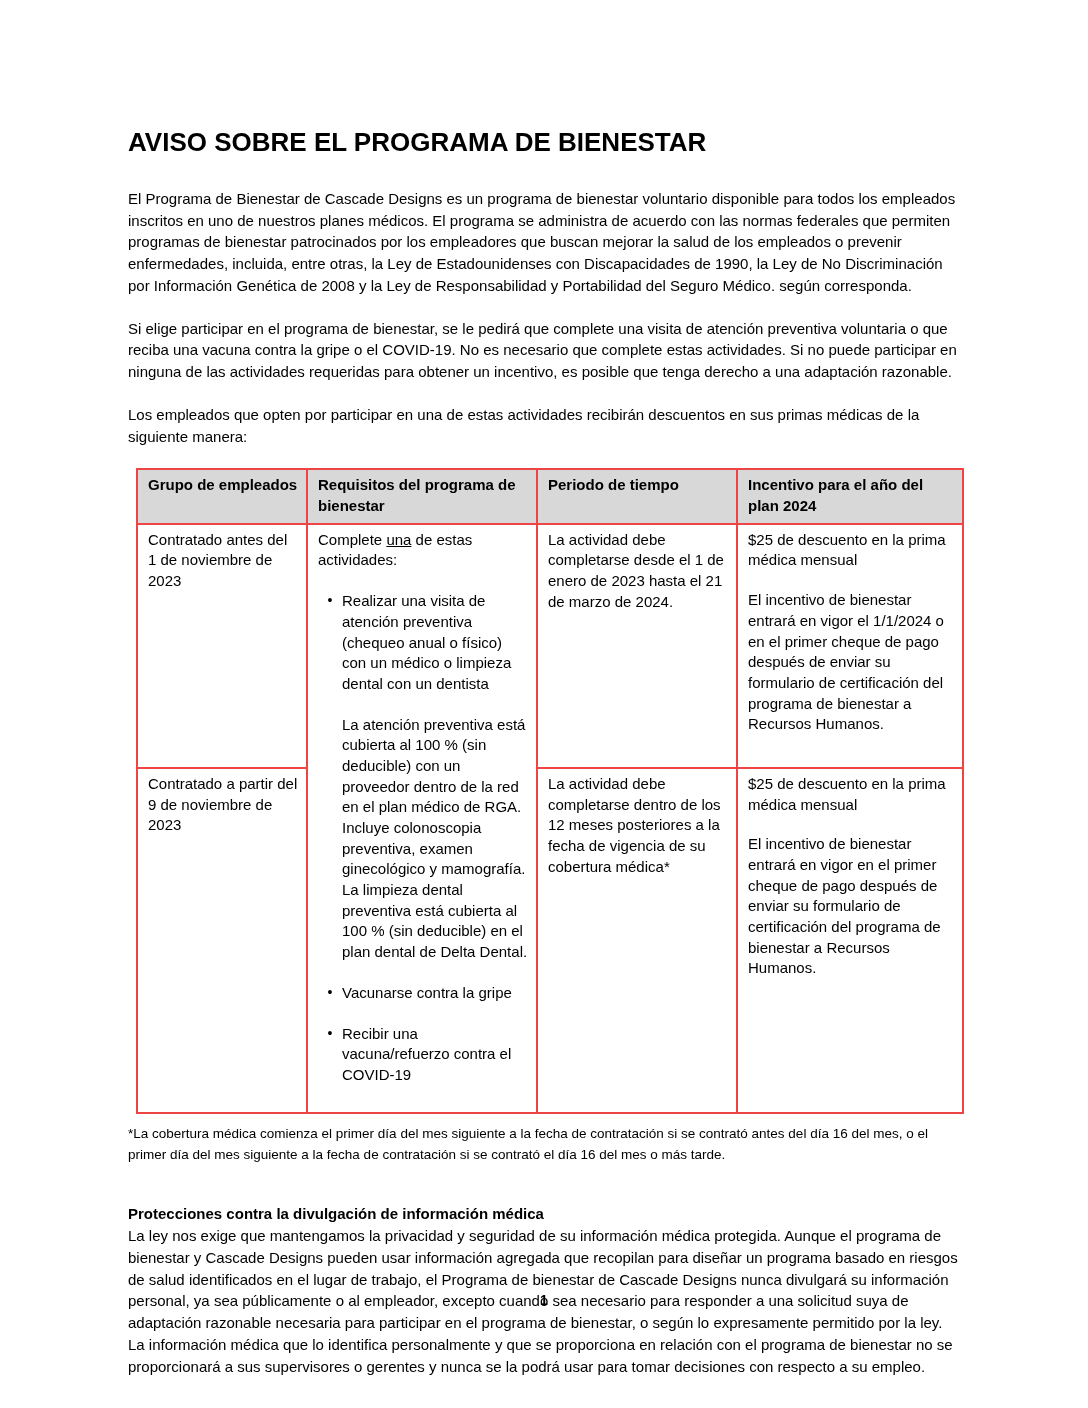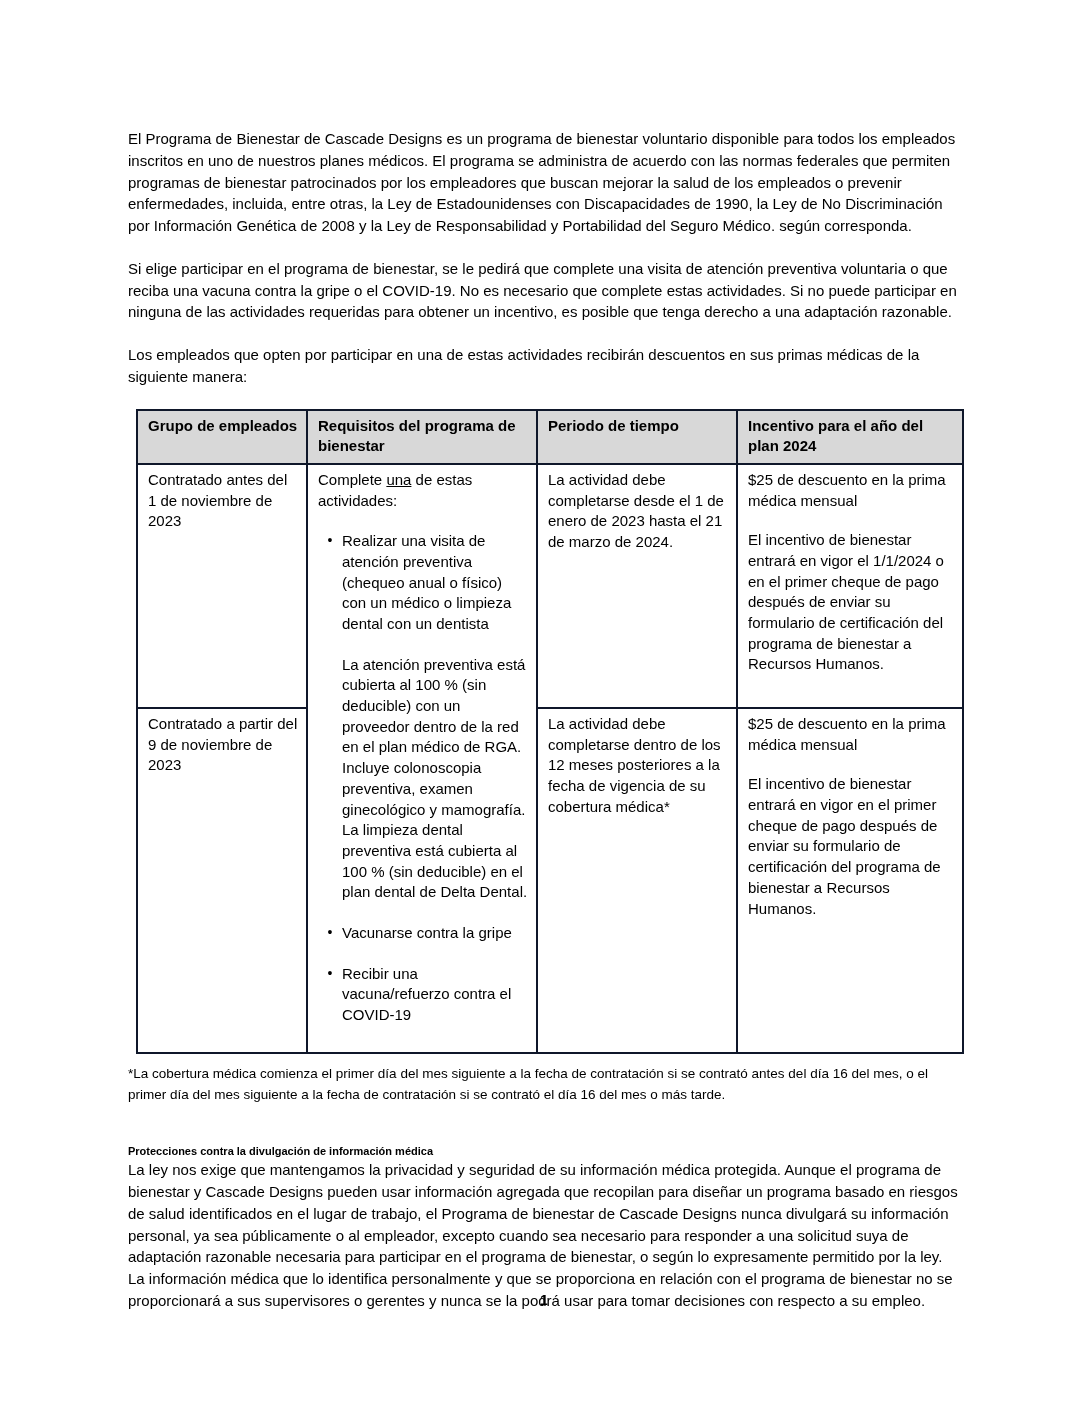--- a/index.html
+++ b/index.html
@@ -33,21 +33,21 @@
   .para:last-child { margin-bottom: 0; }
 
   table.wellness {
     border-collapse: collapse;
     table-layout: fixed;
     width: 826px;
     margin: 4px 0 0 8px;
     font-size: 15px;
   }
   table.wellness th, table.wellness td {
-    border: 2px solid #0f172a;
+    border: 2px solid #ef4444;
     vertical-align: top;
     padding: 5px 8px 6px 10px;
     line-height: 1.38;
     box-sizing: border-box;
   }
   table.wellness th {
     background: #d8d8d8;
     font-weight: bold;
     text-align: left;
     height: 44px;
@@ -76,21 +76,21 @@
   }
 
   .footnote {
     font-size: 13.5px;
     font-weight: normal;
     line-height: 1.55;
     margin: 10px 0 0 0;
   }
 
   .section-heading {
-    font-size: 11px;
+    font-size: 15px;
     font-weight: bold;
     margin: 38px 0 0 0;
     line-height: 1.45;
   }
   .section-body {
     font-size: 15px;
     line-height: 1.45;
     margin: 0;
   }
 
@@ -102,20 +102,21 @@
     text-align: center;
     font-size: 14px;
     font-weight: bold;
   }
 </style>
 </head>
 <body>
 
 <div class="page">
 
+  <h1 class="doc-title">AVISO SOBRE EL PROGRAMA DE BIENESTAR</h1>
 
   <p class="para">El Programa de Bienestar de Cascade Designs es un programa de bienestar voluntario disponible para todos los empleados inscritos en uno de nuestros planes médicos.  El programa se administra de acuerdo con las normas federales que permiten programas de bienestar patrocinados por los empleadores que buscan mejorar la salud de los empleados o prevenir enfermedades, incluida, entre otras, la Ley de Estadounidenses con Discapacidades de 1990, la Ley de No Discriminación por Información Genética de 2008 y la Ley de Responsabilidad y Portabilidad del Seguro Médico. según corresponda.</p>
   <p class="para">Si elige participar en el programa de bienestar, se le pedirá que complete una visita de atención preventiva voluntaria o que reciba una vacuna contra la gripe o el COVID-19. No es necesario que complete estas actividades.  Si no puede participar en ninguna de las actividades requeridas para obtener un incentivo, es posible que tenga derecho a una adaptación razonable.</p>
   <p class="para">Los empleados que opten por participar en una de estas actividades recibirán descuentos en sus primas médicas de la siguiente manera:</p>
 
   <table class="wellness">
     <colgroup>
       <col style="width:170px">
       <col style="width:230px">
       <col style="width:200px">

